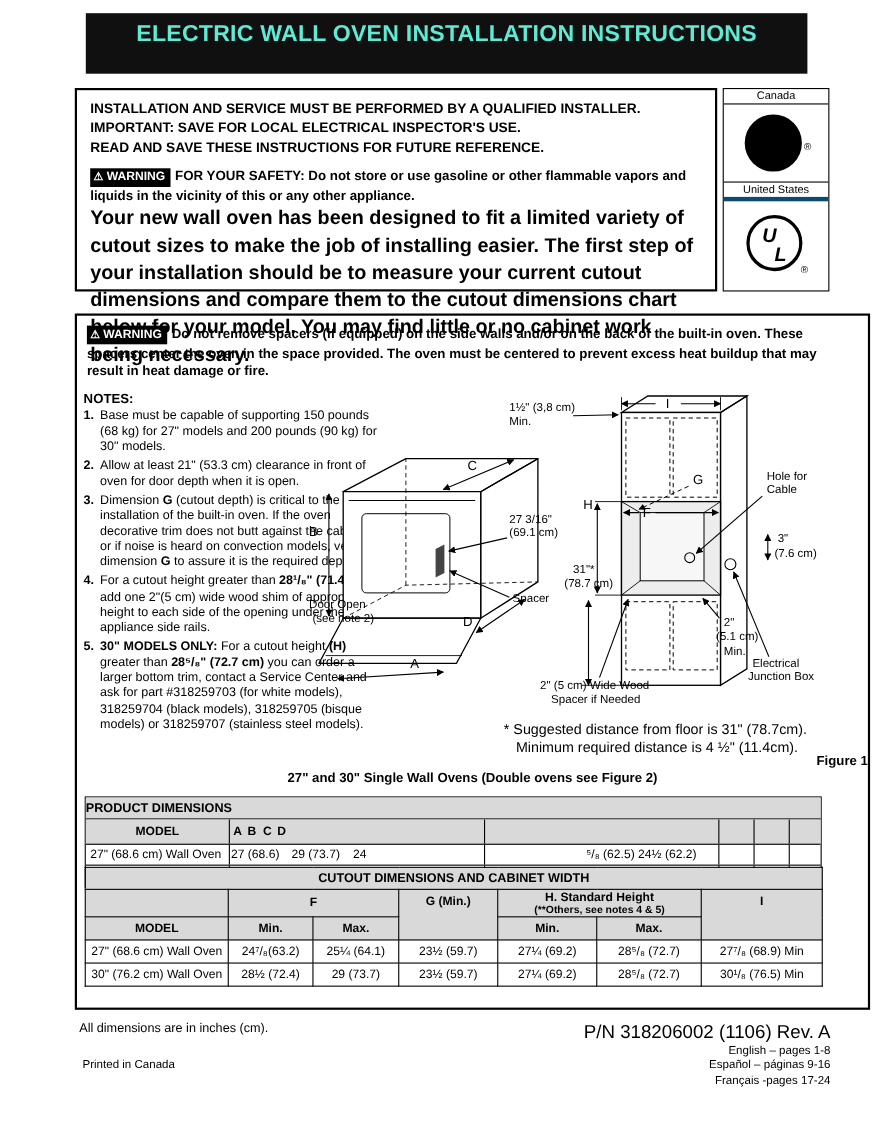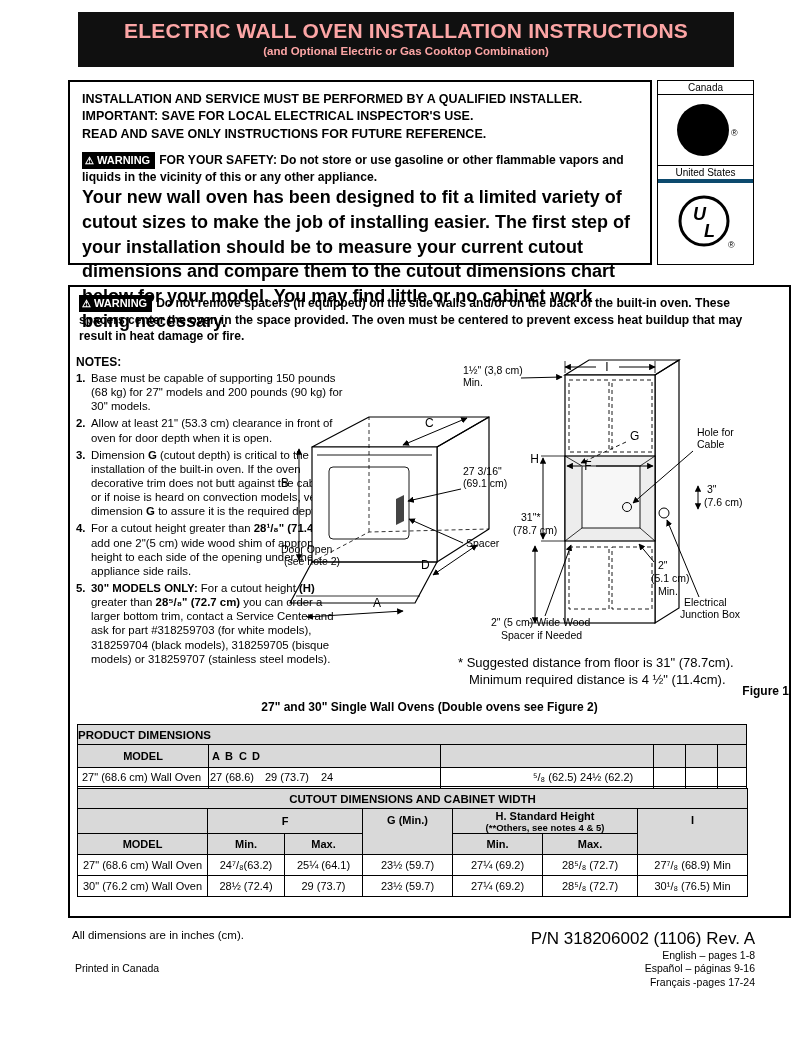--- a/index.html
+++ b/index.html
@@ -2,21 +2,21 @@
 <html><head>
 <meta charset="utf-8">
 <style>
   * { margin:0; padding:0; box-sizing:border-box; }
   html,body { background:#ffffff; }
   .page { position:relative; width:802px; height:1037px; background:#fff;
           font-family:"Liberation Sans", sans-serif; color:#000; overflow:hidden; }
 
   
   .banner { position:absolute; left:78px; top:12px; width:656px; height:55px;
-            background:#101010; color:#fca5a5; text-align:center; }
+            background:#101010; color:#5eead4; text-align:center; }
   .banner-title { font-size:21px; font-weight:bold; padding-top:7px; letter-spacing:.2px; }
   .banner-subtitle { font-size:11.5px; font-weight:bold; margin-top:2px; }
 
   
   .intro-box { position:absolute; left:68px; top:80px; width:584px; height:185px;
                border:2px solid #000; padding:9px 11px 0 12px; }
   .intro-line { text-align:left; font-weight:bold; font-size:12.5px; line-height:1.38; }
   .warn-chip { display:inline-block; background:#000; color:#fff; font-weight:bold;
                font-size:11px; padding:1px 5px 1px 3px; margin-right:4px; }
   .warn-tri { font-size:10px; margin-right:3px; }
@@ -99,27 +99,26 @@
   .pn-line { font-size:17px; }
   .lang { font-size:10.5px; line-height:1.28; }
 </style>
 </head>
 <body>
 
 <div class="page">
 
   <div class="banner">
     <div class="banner-title">ELECTRIC WALL OVEN INSTALLATION INSTRUCTIONS</div>
-    <div class="banner-subtitle">(and Optional Electric or Gas Cooktop Combination)</div>
   </div>
 
   <div class="intro-box">
     <div class="intro-line">INSTALLATION AND SERVICE MUST BE PERFORMED BY A QUALIFIED INSTALLER.</div>
     <div class="intro-line">IMPORTANT: SAVE FOR LOCAL ELECTRICAL INSPECTOR'S USE.</div>
-    <div class="intro-line">READ AND SAVE ONLY INSTRUCTIONS FOR FUTURE REFERENCE.</div>
+    <div class="intro-line">READ AND SAVE THESE INSTRUCTIONS FOR FUTURE REFERENCE.</div>
     <div class="intro-warning">
       <span class="warn-chip"><span class="warn-tri">⚠</span><span>WARNING</span></span><span>FOR YOUR SAFETY: Do not store or use gasoline or other flammable vapors and liquids in the vicinity of this or any other appliance.</span>
     </div>
     <div class="intro-para">Your new wall oven has been designed to fit a limited variety of cutout sizes to make the job of installing easier. The first step of your installation should be to measure your current cutout dimensions and compare them to the cutout dimensions chart below for your model. You may find little or no cabinet work being necessary.</div>
   </div>
 
   <div class="certs-box">
     <div class="cert-label top">Canada</div>
     <div class="cert-logo csa">
       <svg width="66" height="64" viewBox="0 0 66 64">

